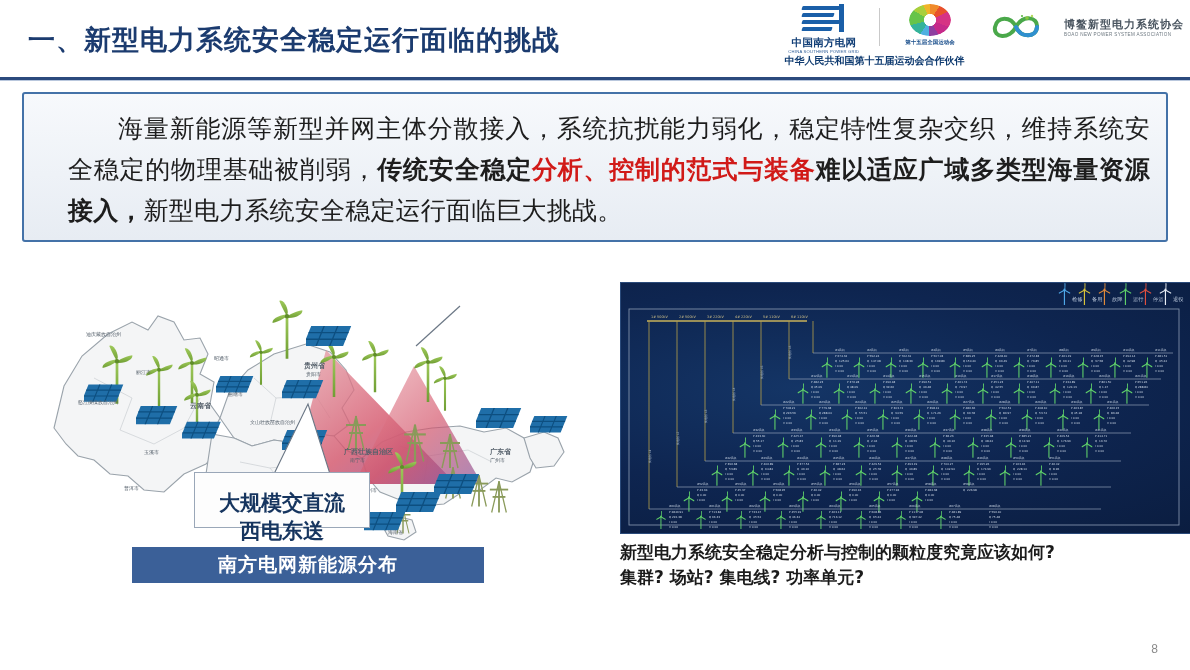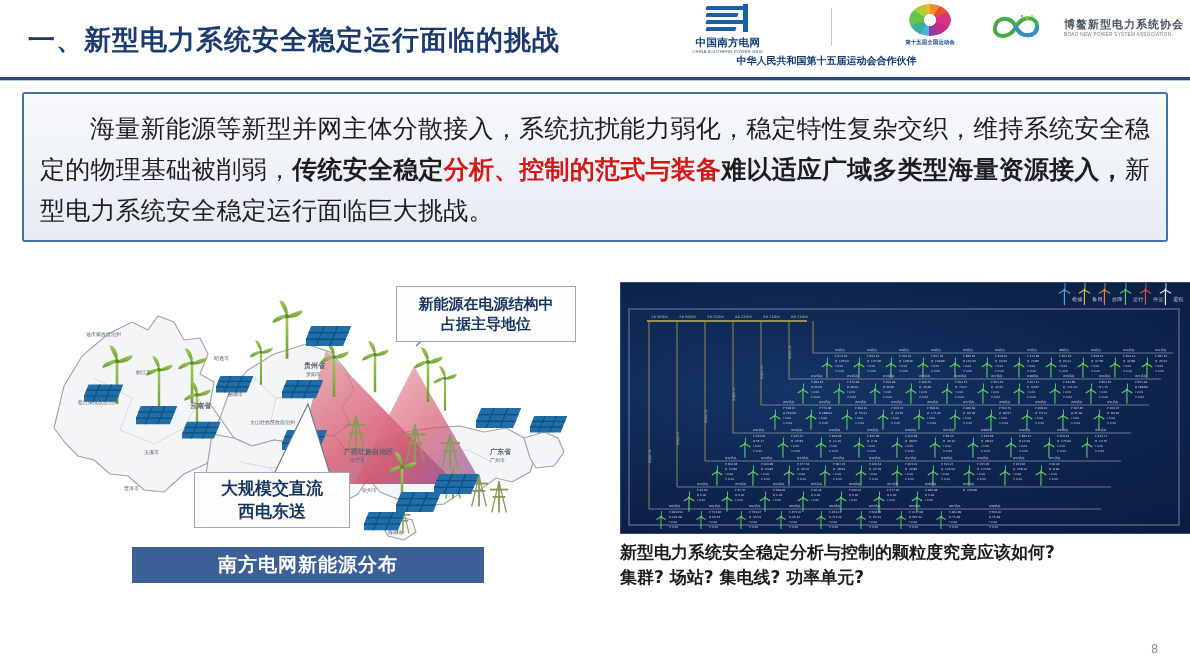--- a/index.html
+++ b/index.html
@@ -23,21 +23,21 @@
     position:absolute;left:0;top:77px;width:1190px;height:3px;
     background:#2b4a7d;
   }
   .title-rule2{
     position:absolute;left:0;top:80px;width:1190px;height:1px;
     background:#b9c7dd;
   }
 
   
   .logos{position:absolute;right:6px;top:4px;height:70px;display:flex;align-items:flex-start;}
-  .logo-group{display:flex;align-items:flex-start;gap:48px;}
+  .logo-group{display:flex;align-items:flex-start;}
   .logo-csg{display:flex;flex-direction:column;align-items:center;width:96px;}
   .csg-mark{width:44px;height:30px;position:relative;margin-bottom:2px;}
   .csg-mark i{position:absolute;left:0;height:4px;background:#1a5fa8;border-radius:1px;display:block;}
   .csg-mark i:nth-child(1){top:2px;width:38px;transform:skewX(-18deg);}
   .csg-mark i:nth-child(2){top:9px;width:32px;transform:skewX(-18deg);}
   .csg-mark i:nth-child(3){top:16px;width:38px;transform:skewX(-18deg);}
   .csg-mark i:nth-child(4){top:23px;width:30px;transform:skewX(-18deg);}
   .csg-mark b{position:absolute;right:2px;top:0;width:5px;height:28px;background:#1a5fa8;display:block;}
   .csg-cn{font-size:10.5px;font-weight:bold;color:#123f77;letter-spacing:0.3px;white-space:nowrap;}
   .csg-en{font-size:3.6px;color:#2a5a96;letter-spacing:0.2px;white-space:nowrap;transform:scale(1.15);}
@@ -70,37 +70,37 @@
   .textbox{
     position:absolute;left:22px;top:92px;width:1146px;height:150px;
     border:2px solid #4472a8;border-radius:3px;
     background:linear-gradient(180deg,#f7f9fc 0%,#eef2f7 55%,#e7ecf3 100%);
     box-sizing:border-box;
     padding:14px 16px 0 16px;
   }
   .tb-p{
     font-size:25px;line-height:41px;color:#1d1d1d;
     font-family:"DejaVu Sans","Liberation Sans",sans-serif;
-    text-align:justify;text-indent:2em;letter-spacing:0.2px;
+    text-align:justify;text-indent:2em;letter-spacing:0.2px;margin-left:28px;
   }
   .tb-p .b{font-weight:bold;}
   .tb-p .r{font-weight:bold;color:#d11a18;}
 
   
   .fig-left{position:absolute;left:24px;top:278px;width:566px;height:300px;}
   .map-canvas{position:absolute;inset:0;}
   .map-canvas svg{display:block;}
   .callout{
     position:absolute;background:#fdfdfd;border:1px solid #9aa7b8;
     color:#16355f;font-weight:bold;text-align:center;
     font-family:"DejaVu Sans","Liberation Sans",sans-serif;
     line-height:1.35;box-sizing:border-box;
   }
   .callout-top{left:372px;top:8px;width:180px;height:56px;font-size:15px;padding-top:7px;}
-  .callout-bot{left:170px;top:194px;width:156px;height:56px;font-size:17px;padding-top:4px;}
+  .callout-bot{left:170px;top:194px;width:176px;height:56px;font-size:21px;padding-top:16px;}
   .map-caption{
     position:absolute;left:108px;top:269px;width:352px;height:36px;
     background:#3b6098;color:#ffffff;font-weight:bold;font-size:19px;
     display:flex;align-items:center;justify-content:center;letter-spacing:1px;
     font-family:"DejaVu Sans","Liberation Sans",sans-serif;
   }
 
   
   .fig-right{position:absolute;left:620px;top:282px;width:632px;height:252px;}
   .sld{
@@ -294,24 +294,20 @@
           <text x="204" y="118" font-size="5">曲靖市</text>
           <text x="226" y="146" font-size="5">文山壮族苗族自治州</text>
           <text x="338" y="214" font-size="5">钦州市</text>
         </g>
 
         <path d="M392,68 L436,28" stroke="#6b7785" stroke-width="1.2" fill="none"></path>
         <path d="M284,126 L250,196 L306,196 Z" fill="#ffffff" stroke="#6b7785" stroke-width="1.1"></path>
       </svg>
     </div>
 
-    <div class="callout callout-top">
-      <div>新能源在电源结构中</div>
-      <div>占据主导地位</div>
-    </div>
 
     <div class="callout callout-bot">
       <div>大规模交直流</div>
       <div>西电东送</div>
     </div>
 
     <div class="map-caption">南方电网新能源分布</div>
   </div>
 
   <div class="fig-right">

